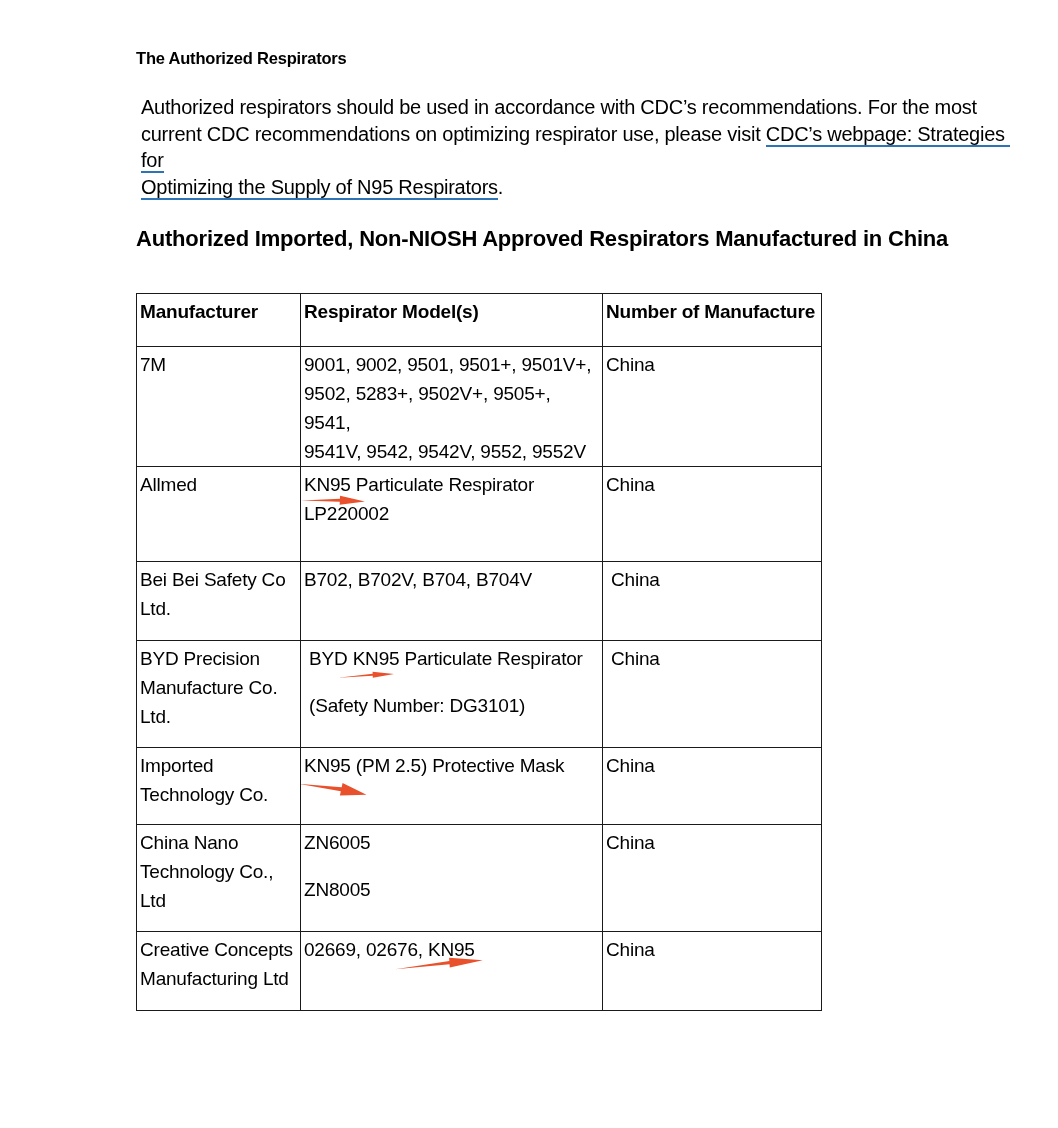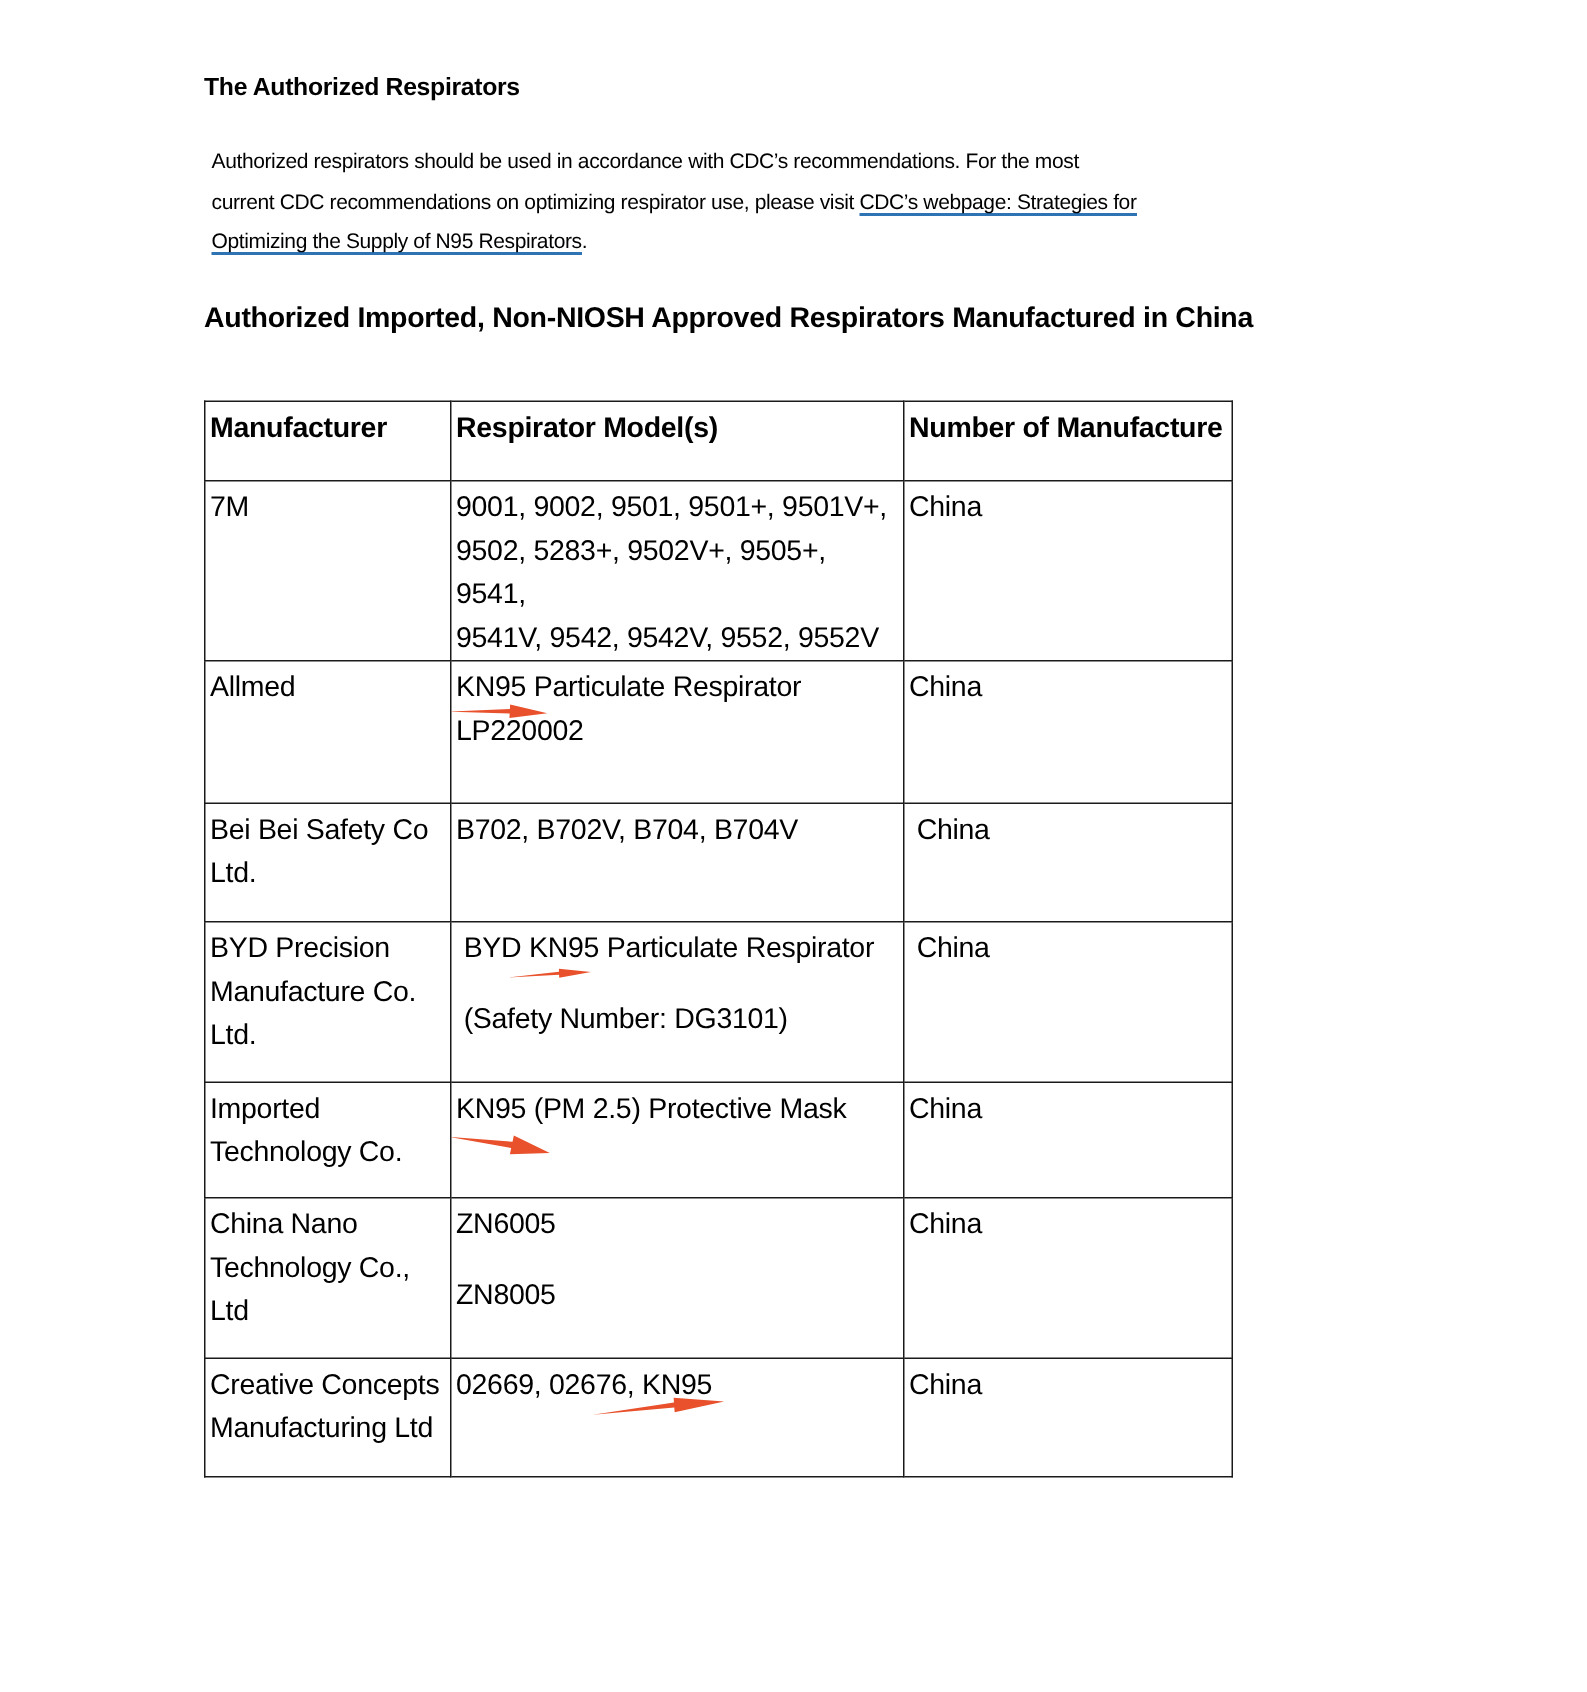--- a/index.html
+++ b/index.html
@@ -12,29 +12,29 @@
     color:#000;
   }
   .content { position:absolute; left:120px; top:48px; width:885px;margin-left:16px; }
 
   .doc-heading {
     font-size:16.5px; font-weight:700; line-height:20px;
     margin:0; letter-spacing:-0.2px;
   }
   .intro {
     margin:26px 0 0; padding-left:5px;
-    font-size:14px; line-height:26.5px; letter-spacing:-0.25px;
+    font-size:20px; line-height:26.5px; letter-spacing:-0.25px;
   }
   .intro .iline { white-space:pre-wrap; }
   .intro .link {
     border-bottom:2px solid var(--link-underline,#2E74B5);
     cursor:pointer;
   }
   .section-heading {
-    font-size:19px; font-weight:700; line-height:20px;
+    font-size:22px; font-weight:700; line-height:20px;
     margin:29px 0 0; letter-spacing:-0.2px;
   }
 
   table.resp {
     margin-top:44px;
     border-collapse:collapse; table-layout:fixed;
     width:685px;
     font-size:19px; line-height:29px; letter-spacing:-0.2px;
   }
   table.resp th, table.resp td {

